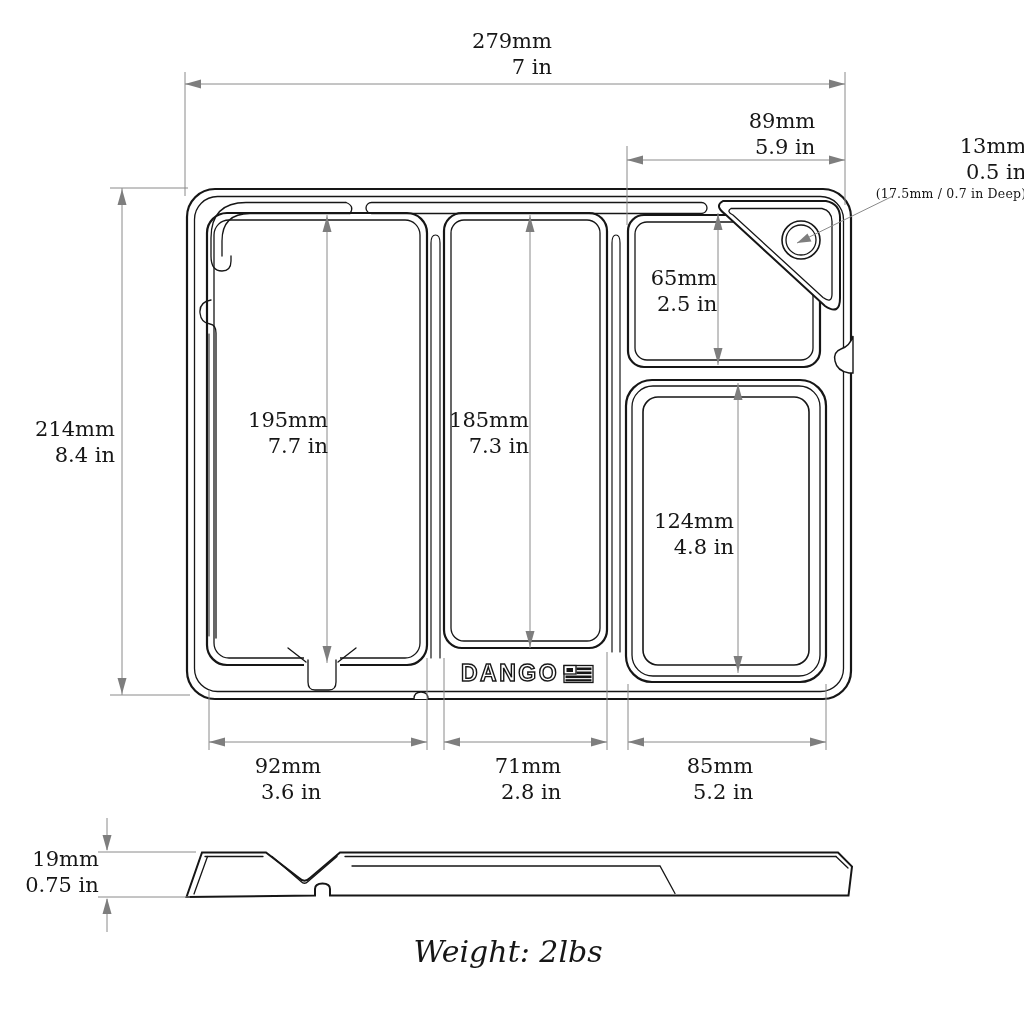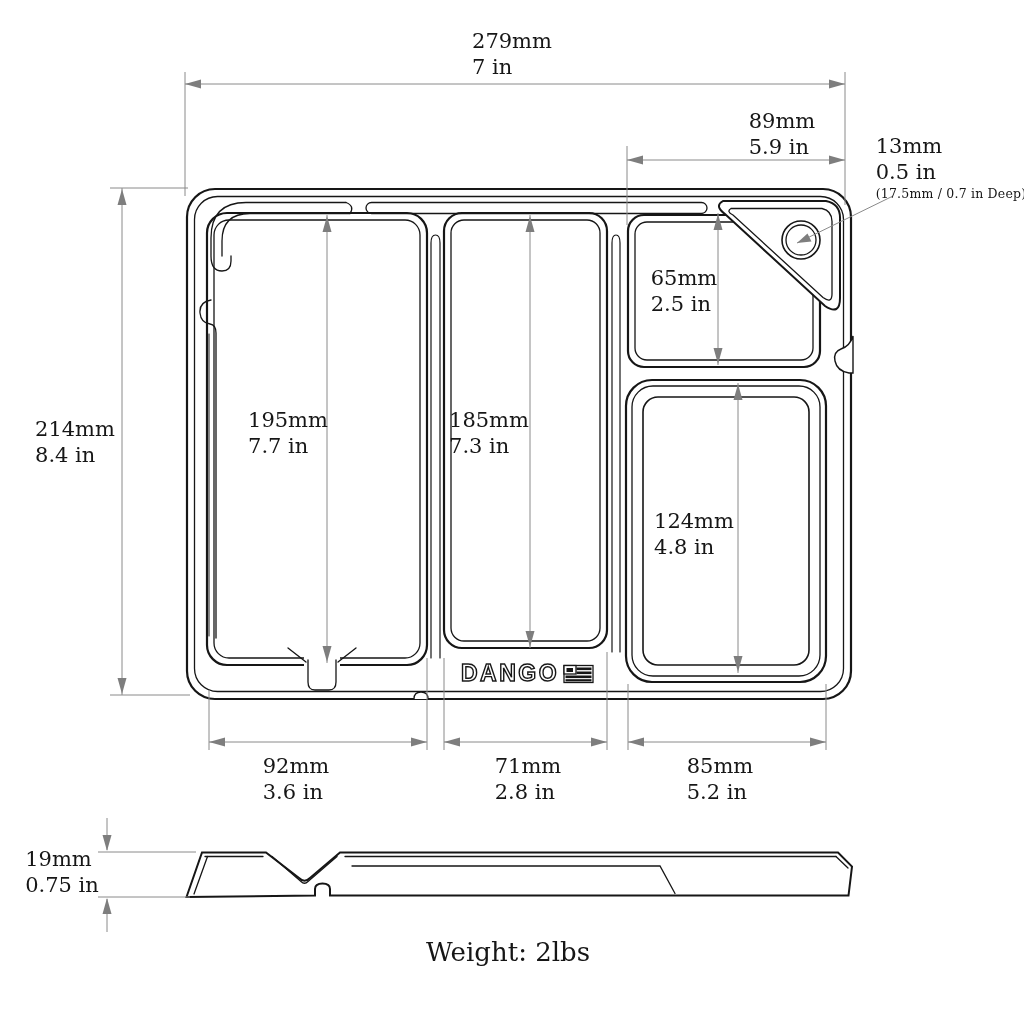--- a/index.html
+++ b/index.html
@@ -1,23 +1,23 @@
 <!DOCTYPE html>
 <html><head>
 <meta charset="utf-8">
 <style>
   html,body{margin:0;padding:0;background:#fff;}
   .canvas{position:relative;width:1024px;height:1024px;background:#fff;overflow:hidden;
           font-family:"DejaVu Serif", serif;color:#161616;}
   .canvas svg{position:absolute;left:0;top:0;}
-  .dim{position:absolute;transform:translateX(-50%);text-align:left;
+  .dim{position:absolute;transform:translateX(-50%);text-align:right;
        font-size:21px;line-height:26px;white-space:nowrap;color:#161616;}
   .dim span{display:block;}
   .dim .note{font-size:12.5px;line-height:17px;letter-spacing:0.2px;}
-  .weight{position:absolute;transform:translateX(-50%);font-size:26px;line-height:28px;color:#161616;}
+  .weight{position:absolute;transform:translateX(-50%);font-size:30px;line-height:28px;color:#161616;font-style:italic;}
 </style>
 </head>
 <body>
 
 <div class="canvas">
 
   <svg width="1024" height="1024" viewBox="0 0 1024 1024">
 
     <g stroke="#161616" fill="none" stroke-linecap="round">
 
@@ -176,21 +176,21 @@
   <div class="dim" style="left:684px;top:265px">
     <span>65mm</span>
     <span>2.5 in</span>
   </div>
 
   <div class="dim" style="left:694px;top:508px">
     <span>124mm</span>
     <span>4.8 in</span>
   </div>
 
-  <div class="dim" style="left:296px;top:753px">
+  <div class="dim" style="left:288px;top:753px">
     <span>92mm</span>
     <span>3.6 in</span>
   </div>
 
   <div class="dim" style="left:528px;top:753px">
     <span>71mm</span>
     <span>2.8 in</span>
   </div>
 
   <div class="dim" style="left:720px;top:753px">

